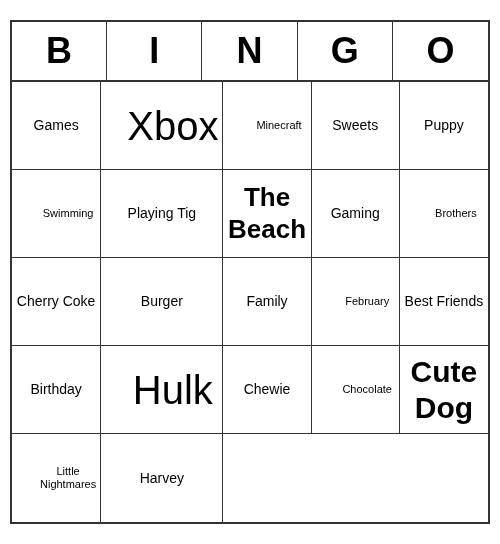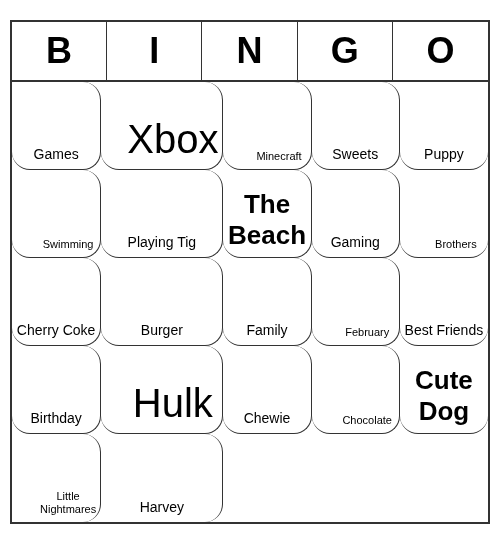--- a/index.html
+++ b/index.html
@@ -32,35 +32,34 @@
     .bingo-grid {
       display: grid;
       grid-template-columns: repeat(5, 1fr);
       grid-template-rows: repeat(5, 1fr);
     }
     .bingo-cell {
       border-right: 1px solid #333;
       border-bottom: 1px solid #333;
       min-height: 88px;
       display: flex;
-      align-items: flex-end;
+      align-items: center;
       justify-content: center;
       text-align: center;
       padding: 6px 4px;
-      border-radius: 18px;
     }
     .bingo-cell:nth-child(5n) { border-right: none; }
     .bingo-cell:nth-child(n+21) { border-bottom: none; }
     .cell-text {
       line-height: 1.2;
     }
     .size-small { font-size: 11px; padding-left: 24px; }
     .size-medium { font-size: 14px; }
     .size-large { font-size: 26px; font-weight: bold; }
-    .size-xlarge { font-size: 26px; font-weight: bold; }
+    .size-xlarge { font-size: 30px; font-weight: bold; }
     .size-xxlarge { font-size: 40px; font-weight: normal; margin-left: 22px; }
   </style>
 </head>
 <body>
 
 <div class="bingo-card">
   <div class="bingo-header">
   <div class="bingo-header-cell">B</div>
       <div class="bingo-header-cell">I</div>
       <div class="bingo-header-cell">N</div>

